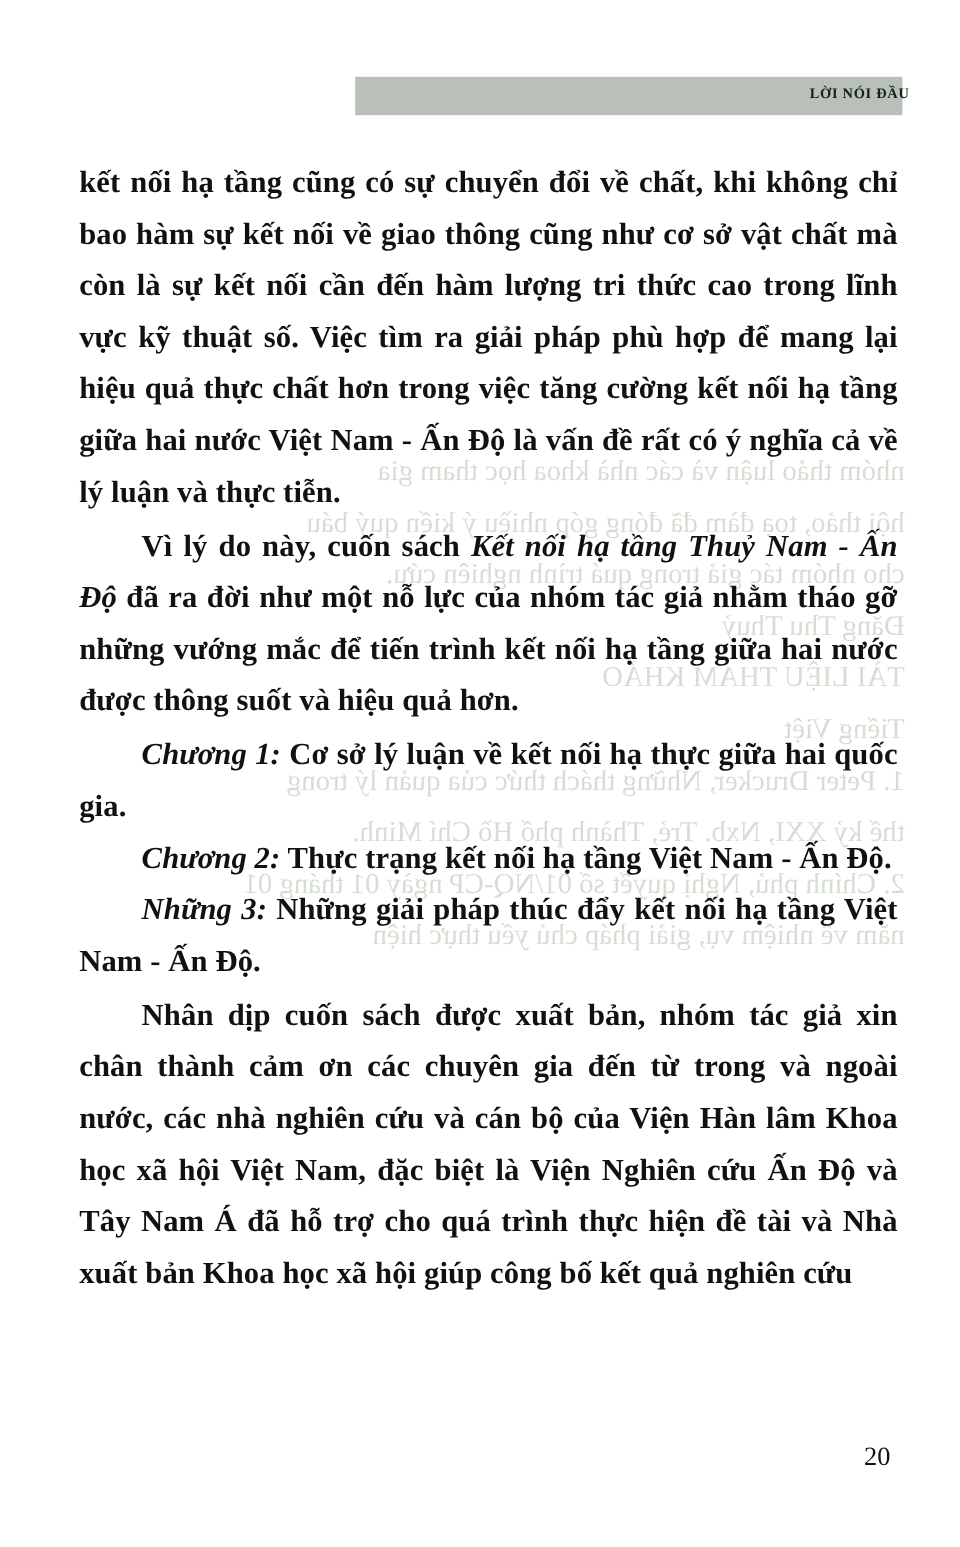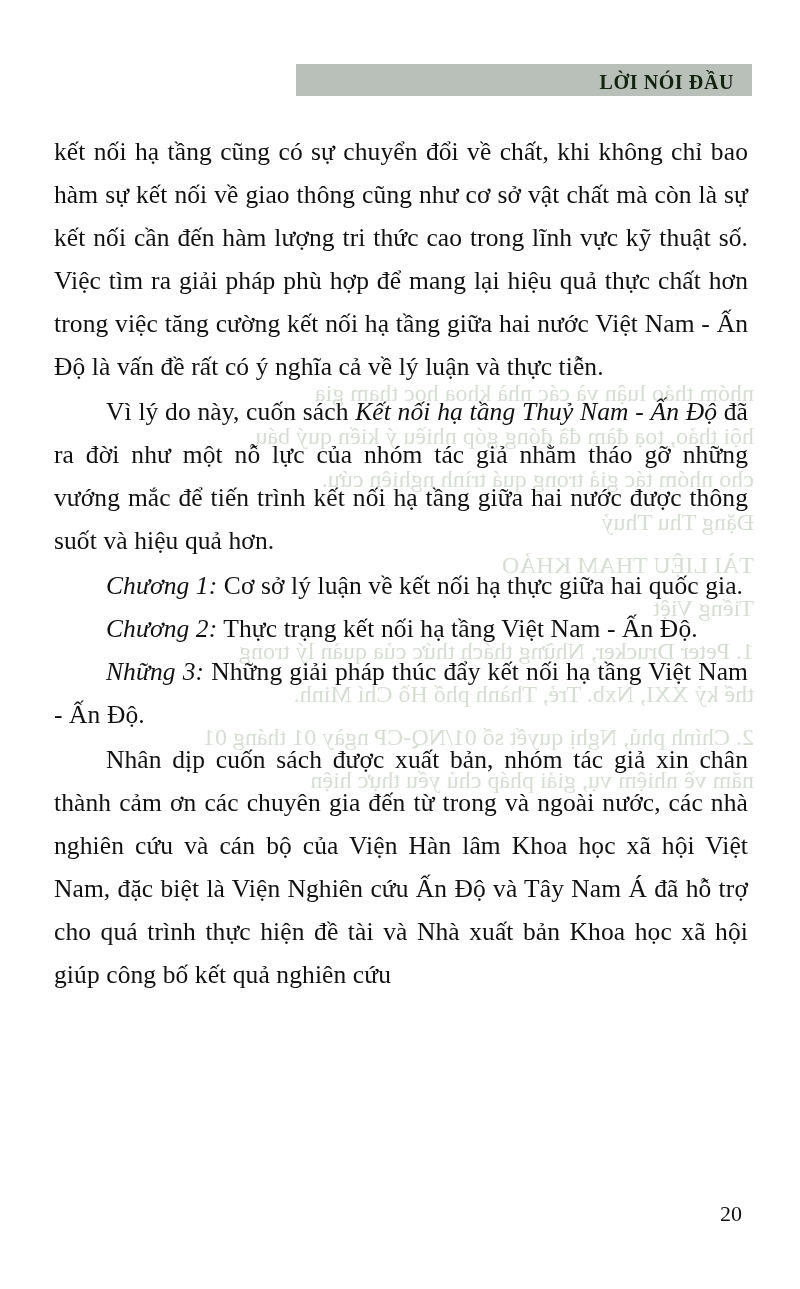--- a/index.html
+++ b/index.html
@@ -27,46 +27,47 @@
   .header-band {
     position: absolute;
     left: 296px;
     top: 64px;
     width: 456px;
     height: 32px;
     background: #b9bfb9;
   }
   .header-title {
     position: absolute;
-    right: 66px;
+    right: 42px;
     top: 71px;
     font-family: "Liberation Serif", serif;
     font-weight: bold;
-    font-size: 20px;
+    font-size: 12px;
     letter-spacing: 0.6px;
     color: #12240f;
     text-transform: uppercase;
     white-space: nowrap;
   }
 
   
   .content {
     position: absolute;
     left: 54px;
     top: 130px;
     width: 694px;
   }
   p {
-    margin: 0 0 2px 0;
+    margin: 0 0 2px 12px;
     font-size: 25.5px;
     line-height: 43px;
     text-align: justify;
     text-justify: inter-word;
     color: #111111;
     letter-spacing: 0.1px;
+    font-weight: bold;
   }
   p.indent {
     text-indent: 52px;
   }
   p.tight {
     margin-bottom: 0;
   }
   .it {
     font-style: italic;
   }

